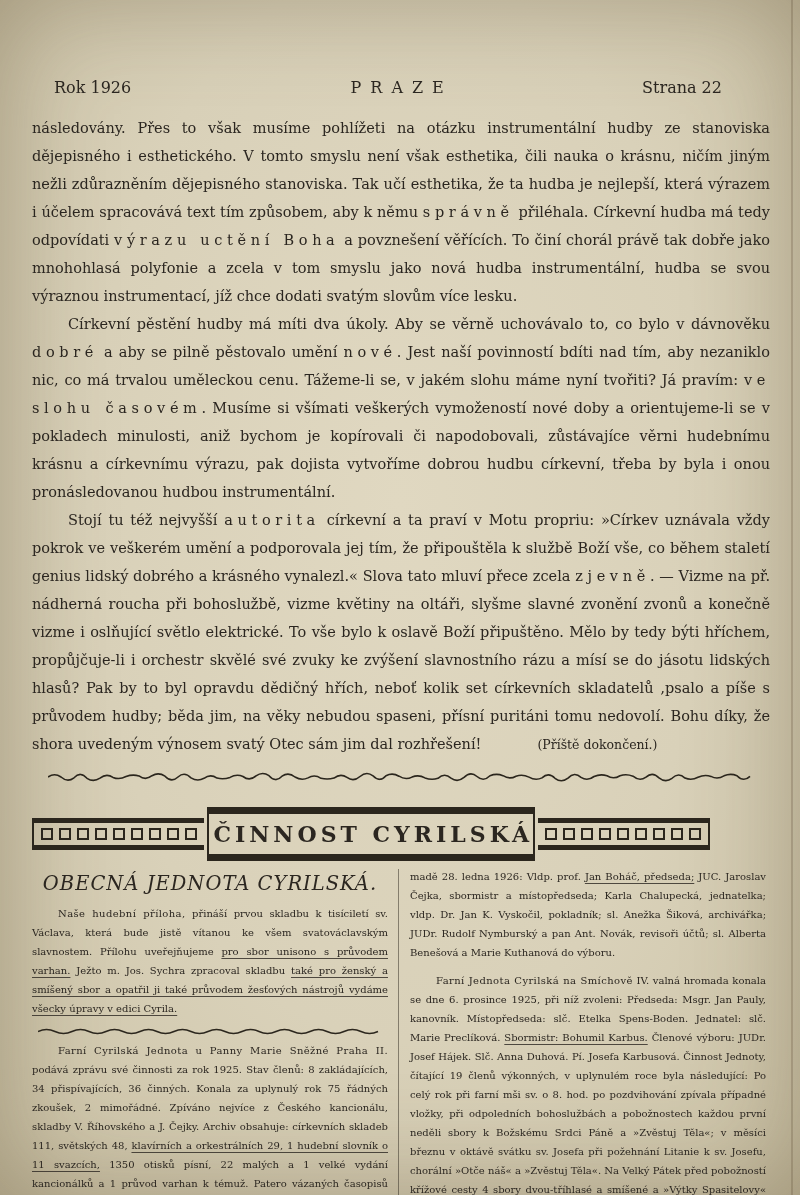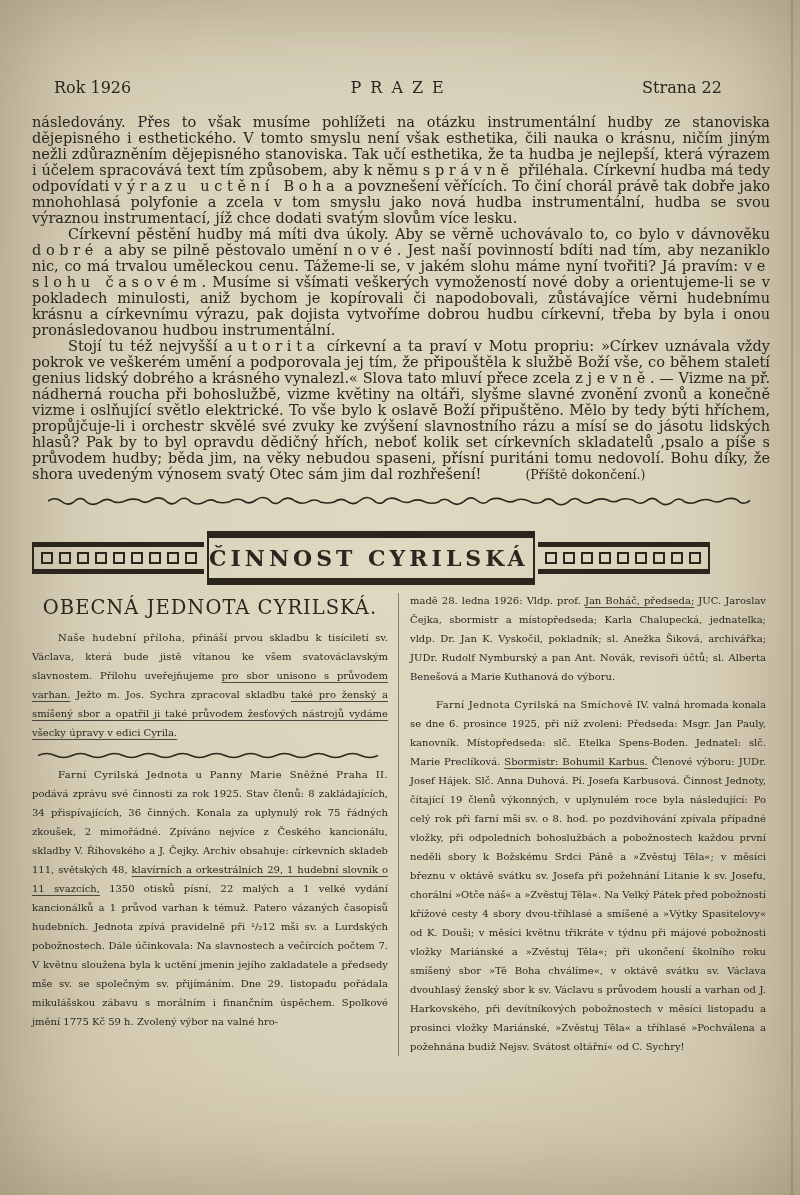--- a/index.html
+++ b/index.html
@@ -12,50 +12,50 @@
   }
   .page::after{content:"";position:absolute;top:0;right:7px;bottom:0;width:2px;
     background:rgba(80,65,40,.22);}
   .inner{padding:78px 30px 0 32px;}
   
   .masthead{display:flex;justify-content:space-between;align-items:baseline;
     padding:0 48px 0 22px;font-size:16px;}
   .jtitle{letter-spacing:9px;margin-left:30px;}
   
   .article{margin-top:17px;}
-  .article p{margin:0;text-align:justify;text-indent:36px;font-size:14.5px;line-height:16px;}
+  .article p{margin:0;text-align:justify;text-indent:36px;font-size:14.5px;line-height:28px;}
   .article p.noindent{text-indent:0;}
   .sp{letter-spacing:.32em;}
   .b{font-weight:normal;}
   .u{text-decoration:underline;text-decoration-thickness:1px;text-underline-offset:3px;
      text-decoration-color:rgba(43,38,32,.8);}
-  .fin{font-size:12.5px;margin-left:44px;white-space:nowrap;}
+  .fin{font-size:12.5px;margin-left:56px;white-space:nowrap;}
   
   .wave{display:block;}
   .wave-big{margin:13px auto 0 auto;}
   .wave-small{margin:9px auto 5px auto;}
   
   .banner{display:flex;align-items:center;margin-top:25px;width:694px;}
   .orn{display:flex;align-items:center;gap:6px;padding:5px 7px;
     border-top:5px solid #2b261d;border-bottom:5px solid #2b261d;}
   .orn-left{border-left:2px solid #2b261d;}
   .orn-right{border-right:2px solid #2b261d;}
   .sq{width:12px;height:12px;border:2px solid #2b261d;box-sizing:border-box;display:inline-block;}
   .btitle{flex:0 0 328px;height:54px;margin:0 3px;box-sizing:border-box;
     border:2px solid #2b261d;border-top-width:7px;border-bottom-width:7px;
-    display:flex;align-items:center;justify-content:flex-start;
+    display:flex;align-items:center;justify-content:flex-end;
     font-weight:bold;font-size:22px;letter-spacing:4px;white-space:nowrap;}
   
   .cols{display:flex;margin-top:6px;}
   .col{width:356px;}
   .colrule{width:1px;background:rgba(45,40,30,.5);margin:2px 11px 0 10px;}
   .col p{margin:0;text-align:justify;text-indent:26px;font-size:10px;line-height:19px;}
   .col p.noindent{text-indent:0;}
   .col .b{letter-spacing:.04em;}
-  .colhead{font-weight:normal;font-size:19.5px;letter-spacing:1px;
+  .colhead{font-style:italic;font-weight:normal;font-size:19.5px;letter-spacing:1px;
     text-align:center;margin:5px 0 9px 0;white-space:nowrap;}
   .colhead.second{margin-top:7px;}
   .rcol p.smich{margin-top:9px;}
 </style>
 </head>
 <body>
 
 <div class="page">
   <div class="inner">
 

